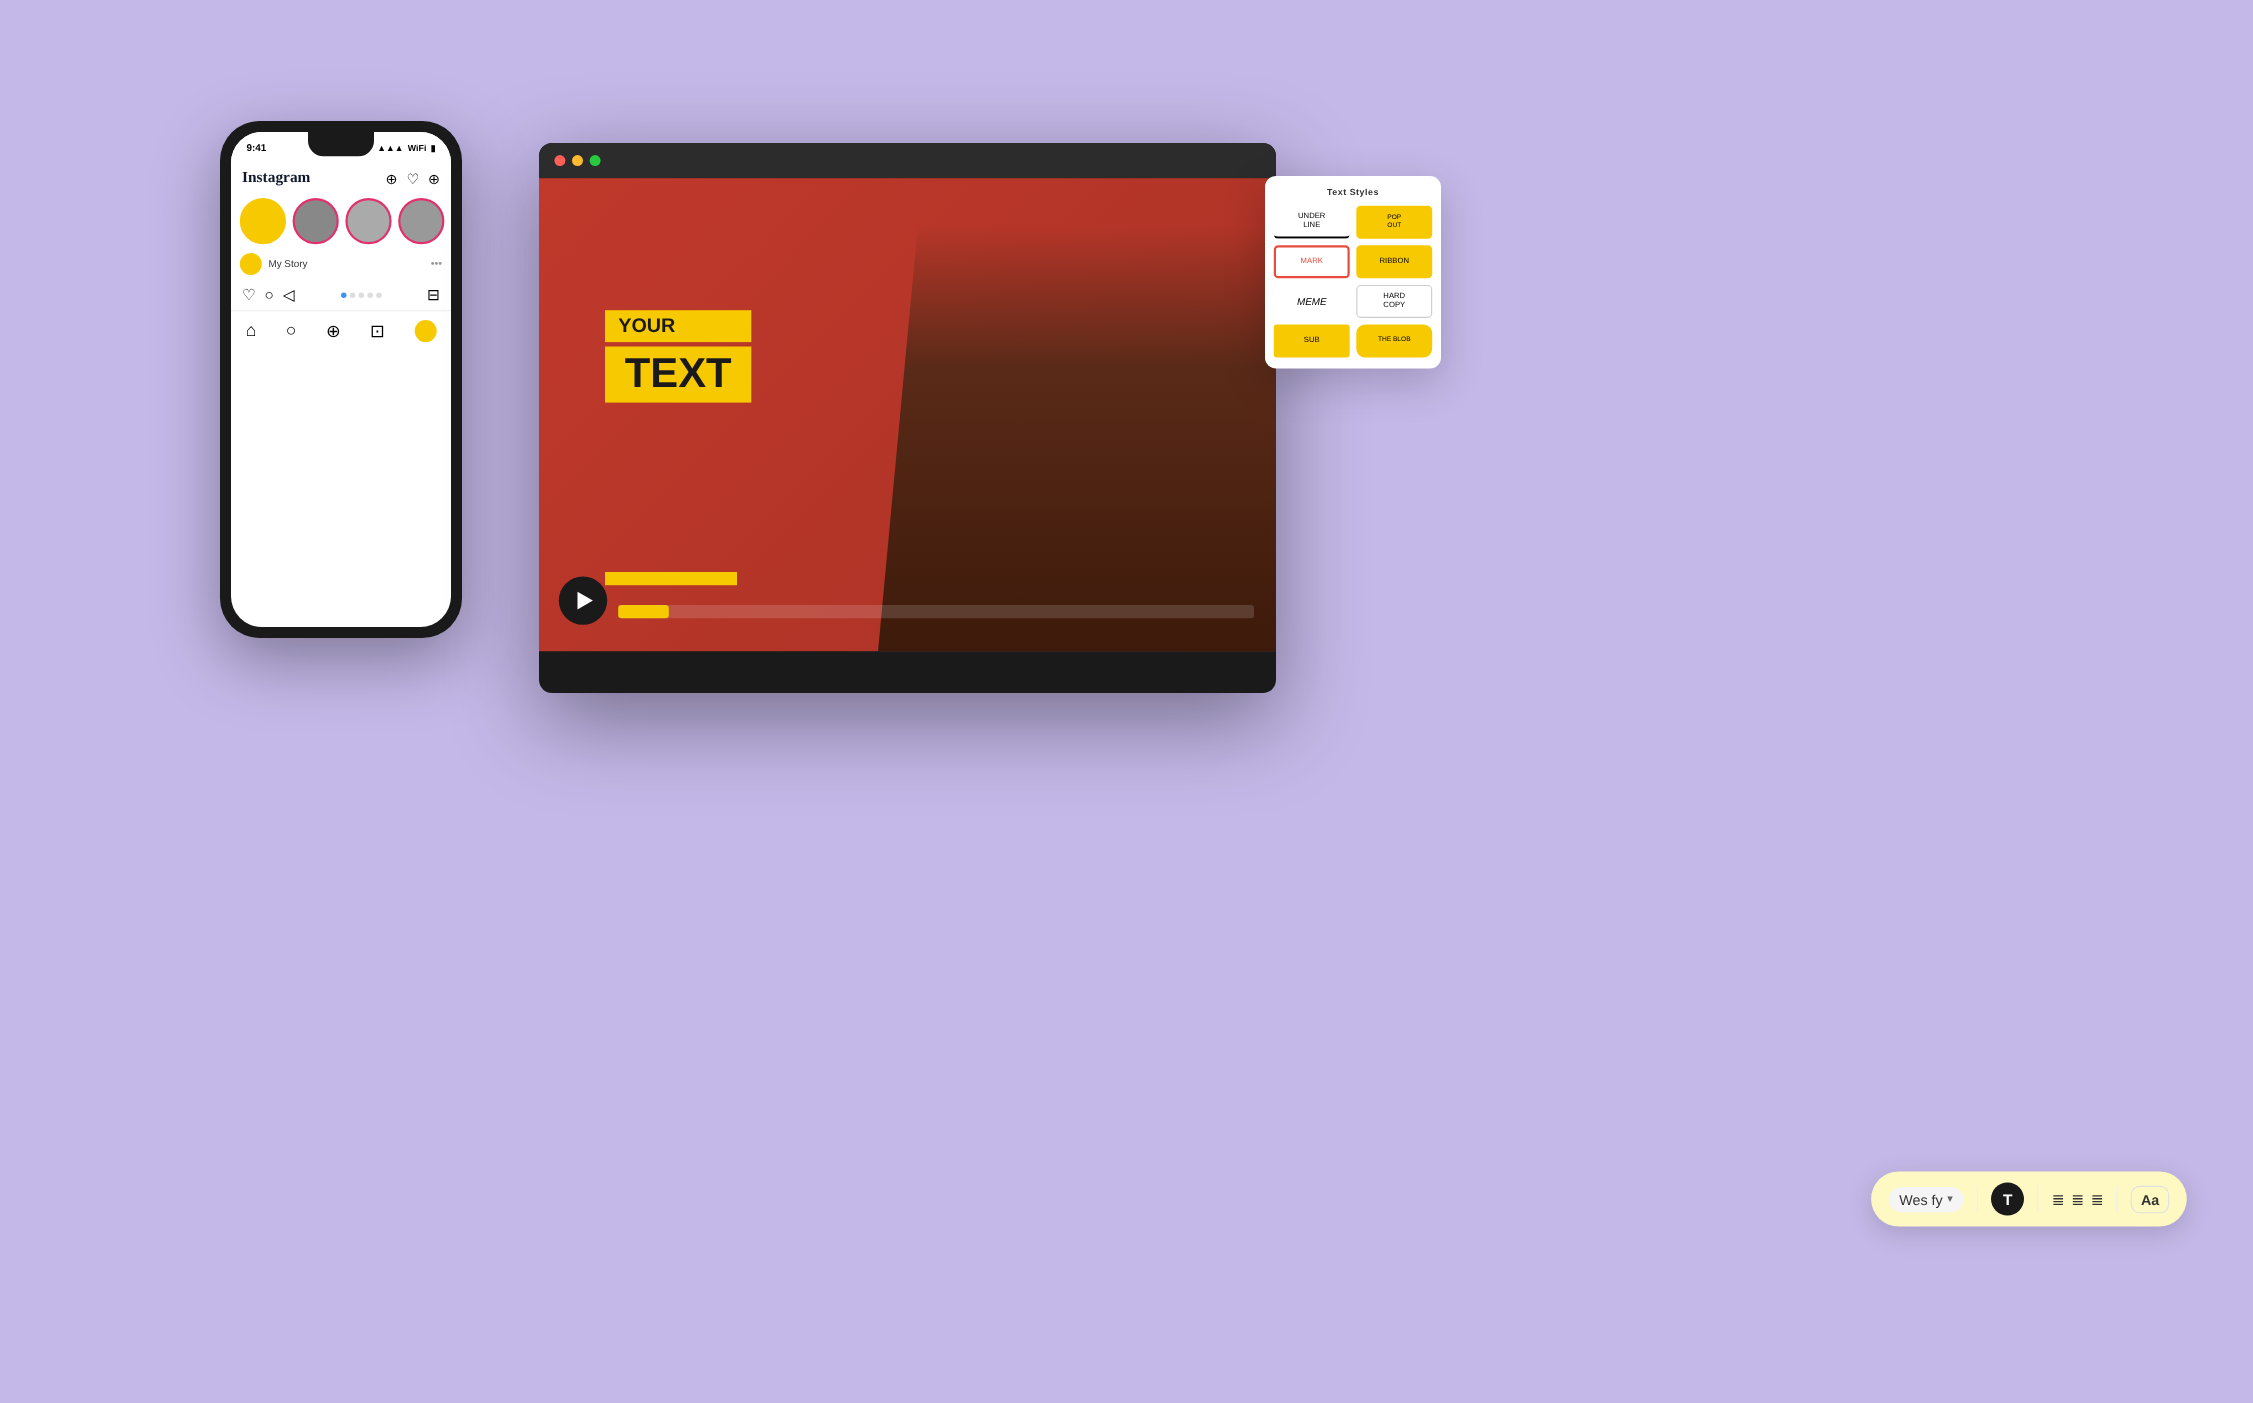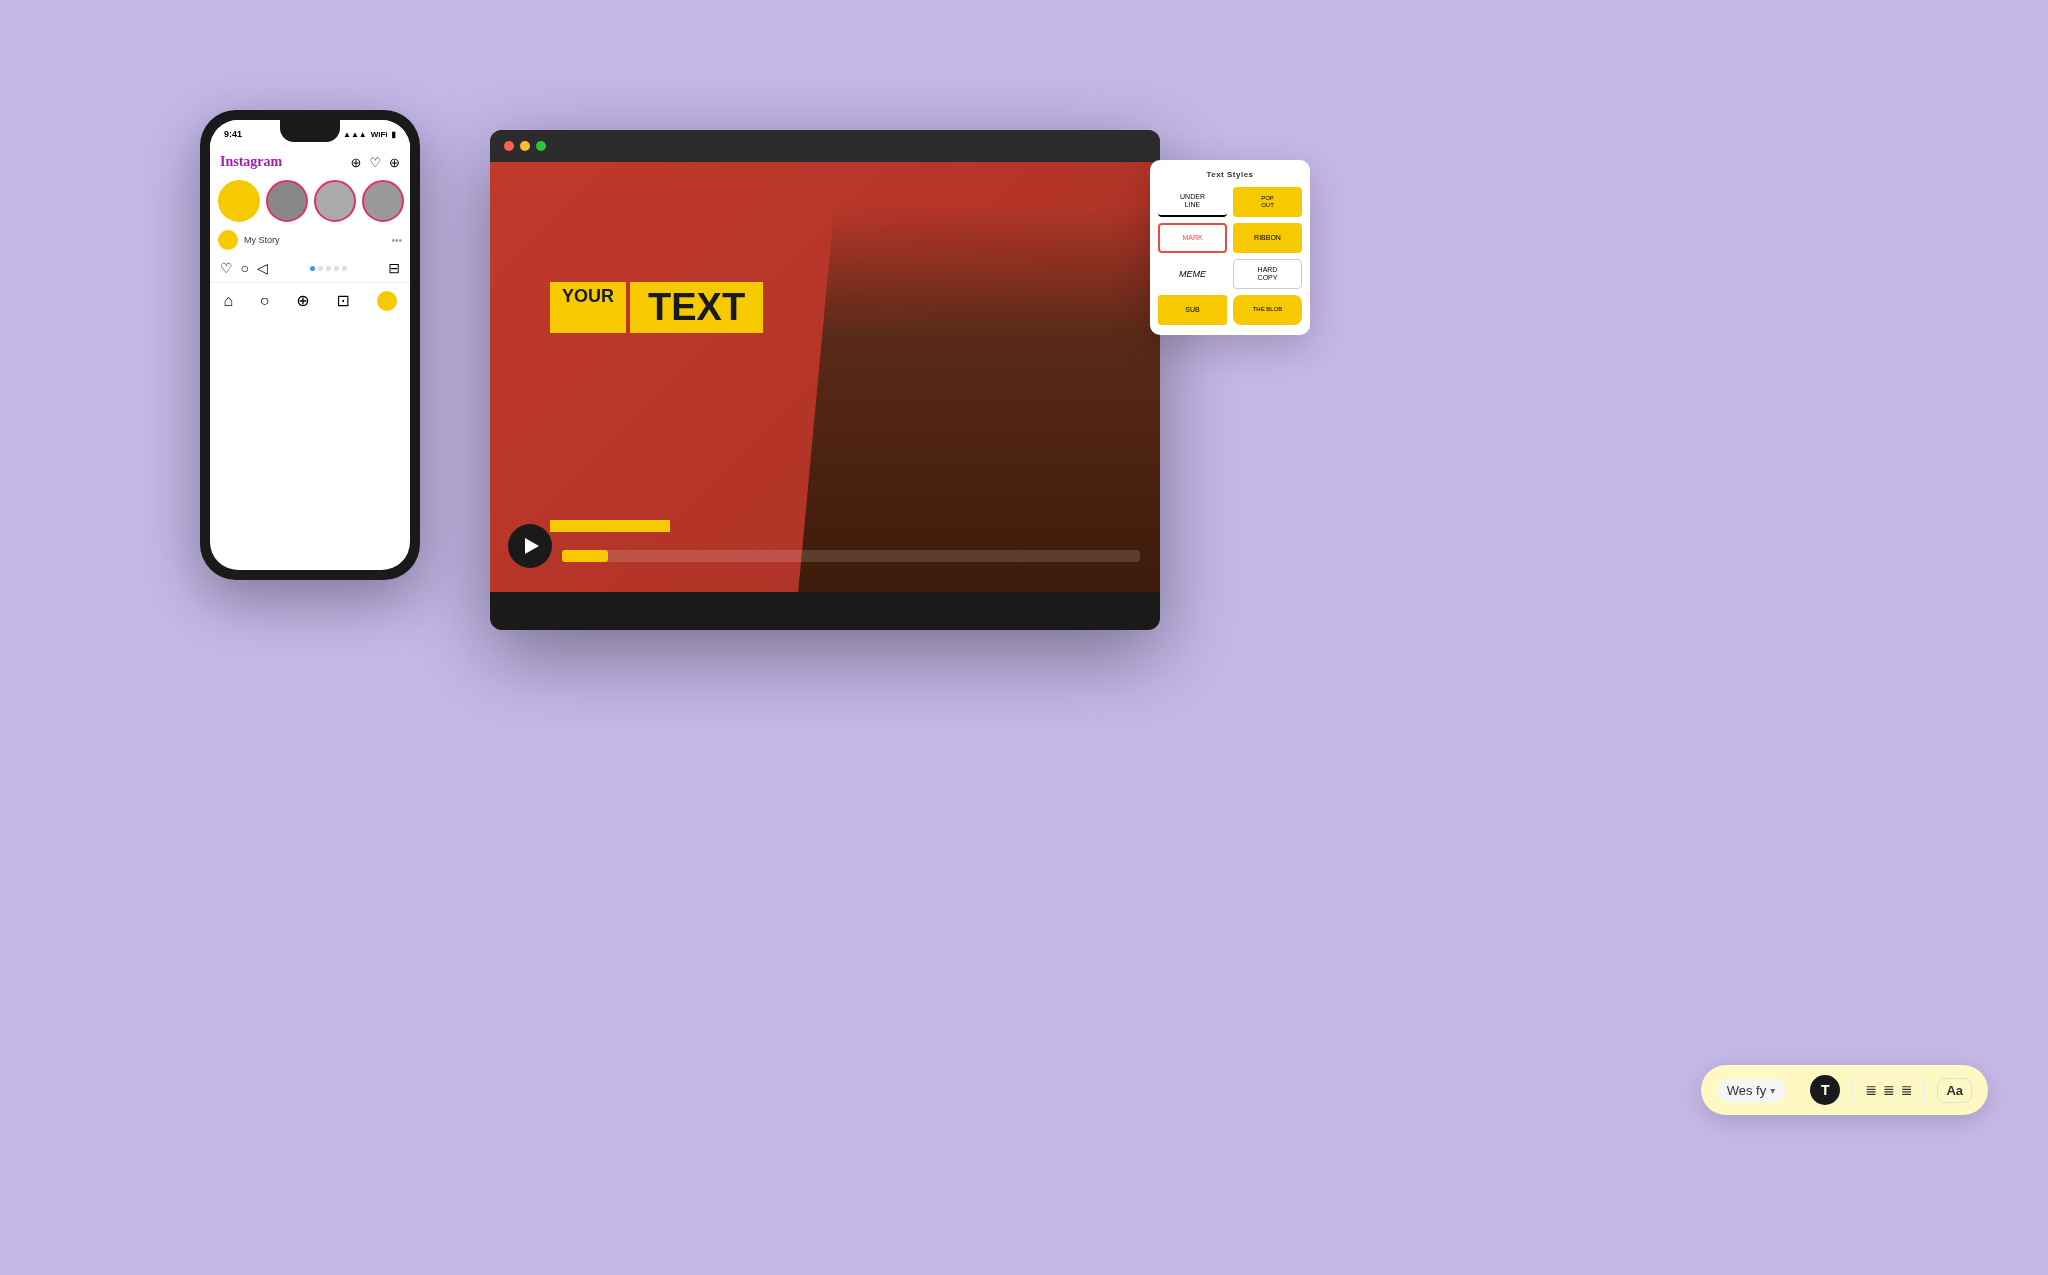--- a/index.html
+++ b/index.html
@@ -71,21 +71,21 @@
       padding: 6px 10px;
       display: flex;
       align-items: center;
       justify-content: space-between;
       flex-shrink: 0;
     }
     .ig-logo {
       font-family: Georgia, serif;
       font-size: 14px;
       font-weight: 600;
-      color: #a21caf;
+      color: #0f172a;
     }
     .ig-header-icons {
       display: flex;
       gap: 8px;
     }
     .ig-header-icon {
       font-size: 13px;
       color: #000;
     }
     .ig-stories {
@@ -266,20 +266,21 @@
       width: 60%;
       height: 100%;
       background: linear-gradient(180deg, transparent 10%, #5a2a18 40%, #3d1a0a 100%);
       clip-path: polygon(20% 0%, 100% 0%, 100% 100%, 10% 100%);
     }
     .yellow-banner-top {
       position: absolute;
       top: 120px;
       left: 60px;
       display: flex;
+      flex-direction: column;
       gap: 4px;
     }
     .banner-your {
       background: #f7c900;
       padding: 4px 12px;
       display: inline-block;
     }
     .banner-your-text {
       font-size: 18px;
       font-weight: 900;

